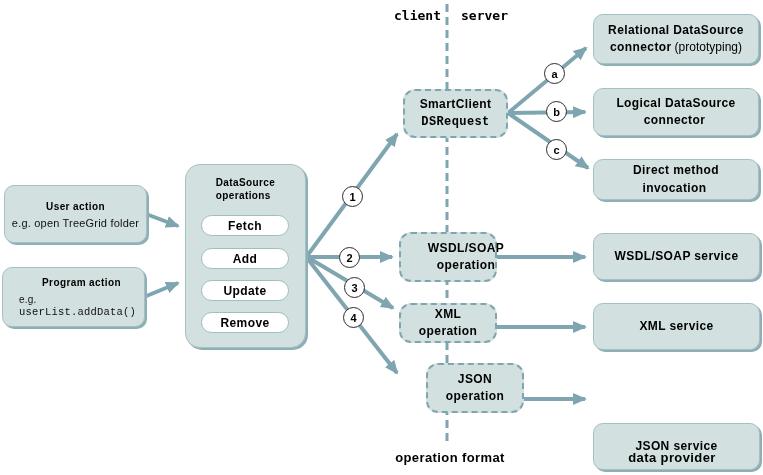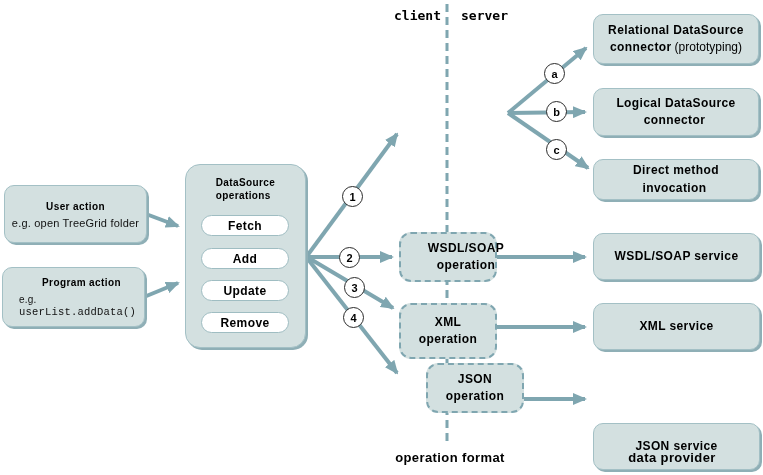--- a/index.html
+++ b/index.html
@@ -119,26 +119,30 @@
     <div class="box-title">
       <div>DataSource</div>
       <div>operations</div>
     </div>
   </div>
   <div class="pill" style="left:201px;top:215px;">Fetch</div>
   <div class="pill" style="left:201px;top:248px;">Add</div>
   <div class="pill" style="left:201px;top:280px;">Update</div>
   <div class="pill" style="left:201px;top:312px;">Remove</div>
 
+  <div class="dashed-box" style="left:403px;top:89px;width:105px;height:49px;">
+    <div class="box-line">SmartClient</div>
+    <div class="box-line mono" style="font-size:12px;">DSRequest</div>
+  </div>
 
   <div class="dashed-box" style="left:399px;top:232px;width:98px;height:50px;padding-left:36px;">
     <div class="box-line">WSDL/SOAP</div>
     <div class="box-line">operation</div>
   </div>
-  <div class="dashed-box" style="left:399px;top:303px;width:98px;height:56px;">
+  <div class="dashed-box" style="left:399px;top:303px;width:98px;height:40px;">
     <div class="box-line">XML</div>
     <div class="box-line">operation</div>
   </div>
   <div class="dashed-box" style="left:399px;top:363px;width:98px;height:50px;margin-left:27px;">
     <div class="box-line">JSON</div>
     <div class="box-line">operation</div>
   </div>
 
   <div class="box" style="left:593px;top:14px;width:166px;height:50px;">
     <div class="box-line">Relational DataSource</div>

